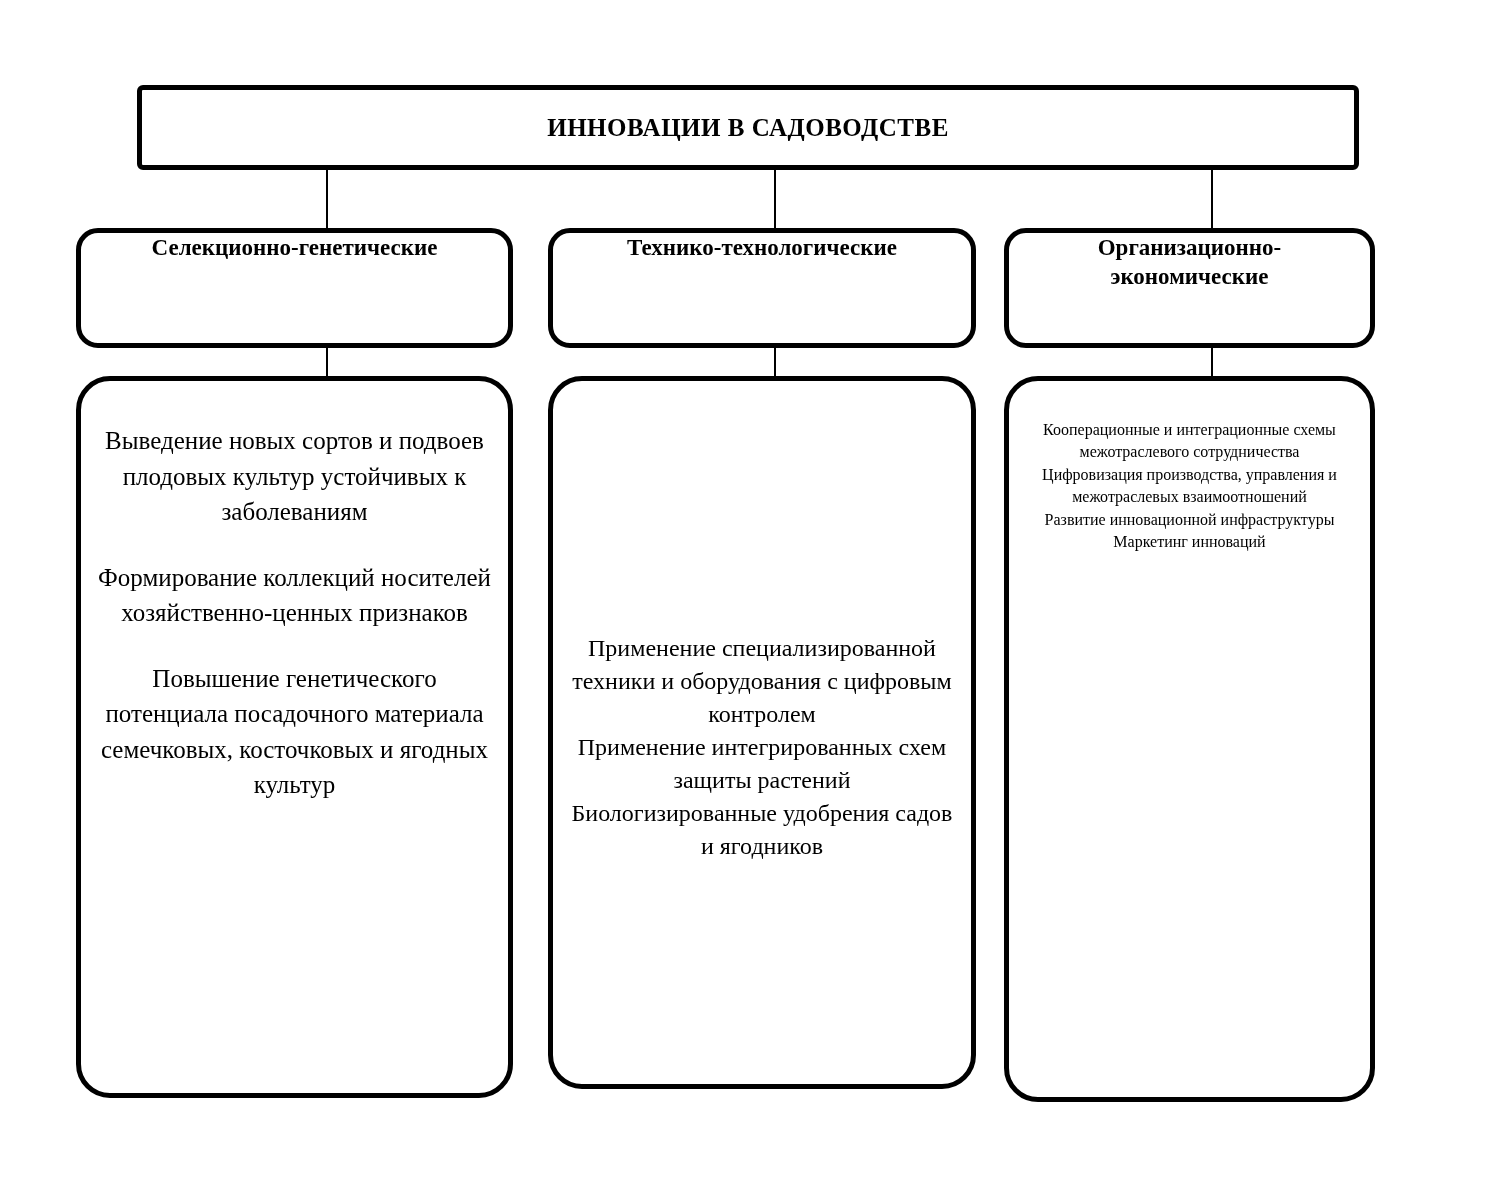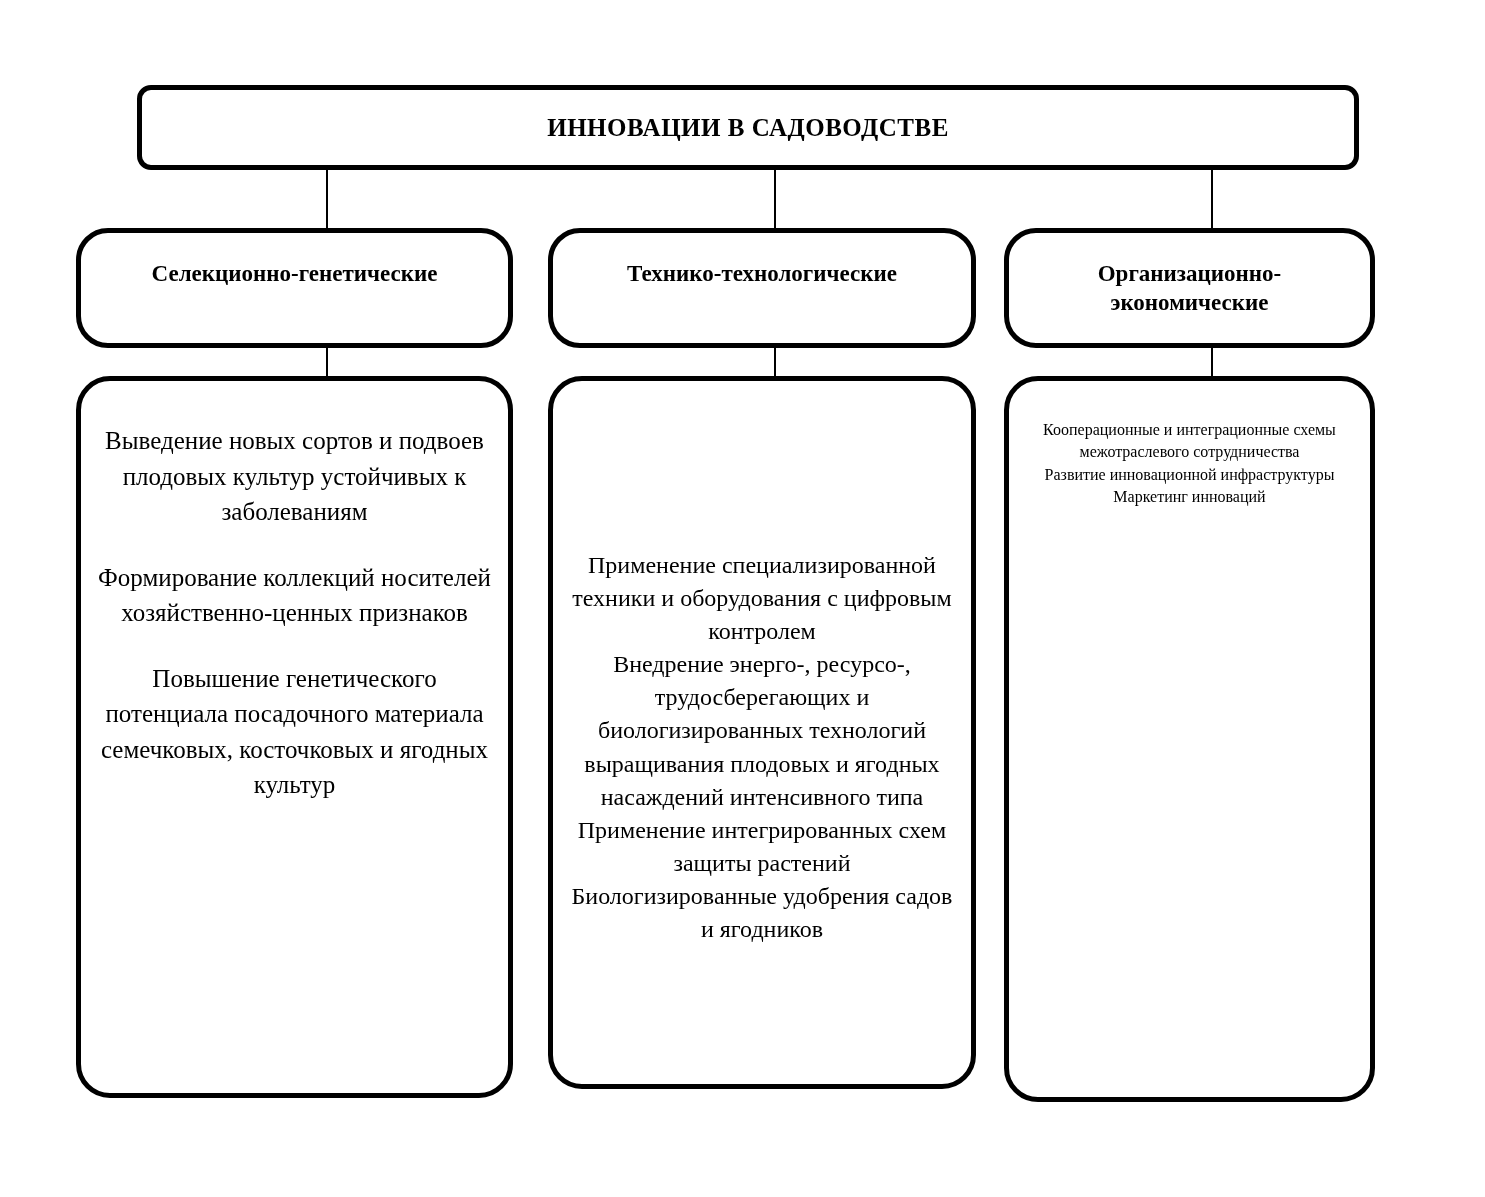--- a/index.html
+++ b/index.html
@@ -32,39 +32,38 @@
     justify-content: center;
   }
 
   
   .title-node {
     left: 137px;
     top: 85px;
     width: 1222px;
     height: 85px;
     align-items: center;
-    border-radius: 14px;
+    border-radius: 6px;
     border-width: 5px;
   }
   .title-node .node-text {
     font-weight: bold;
     font-size: 25px;
     letter-spacing: 0.5px;
     text-align: center;
     line-height: 1.1;
   }
 
   
   .cat-node {
     top: 228px;
     height: 120px;
-    border-radius: 32px;
+    border-radius: 22px;
     border-width: 5px;
     align-items: flex-start;
-    padding-top: 26px;
   }
   .cat-node .node-text {
     font-weight: bold;
     font-size: 23px;
     text-align: center;
     line-height: 1.28;
     width: 94%;
   }
   #cat-1 { left: 76px;   width: 437px; }
   #cat-2 { left: 548px;  width: 428px; }
@@ -146,27 +145,27 @@
     <div class="item-list">
       <div class="item">Выведение новых сортов и подвоев плодовых культур устойчивых к заболеваниям</div>
       <div class="item">Формирование коллекций носителей хозяйственно-ценных признаков</div>
       <div class="item">Повышение генетического потенциала посадочного материала семечковых, косточковых и ягодных культур</div>
     </div>
   </div>
 
   <div class="node content-node" id="content-2">
     <div class="item-list">
       <div class="item">Применение специализированной техники и оборудования с цифровым контролем</div>
-      <div class="item">Внедрение энерго-, ресурсо-, трудосберегающих и биологизированных технологий выращивания плодовых и ягодных насаждений интенсивного типа</div>
       <div class="item">Применение интегрированных схем защиты растений</div>
       <div class="item">Биологизированные удобрения садов и ягодников</div>
     </div>
   </div>
 
   <div class="node content-node" id="content-3">
     <div class="item-list">
       <div class="item">Кооперационные и интеграционные схемы межотраслевого сотрудничества</div>
+      <div class="item">Цифровизация производства, управления и межотраслевых взаимоотношений</div>
       <div class="item">Развитие инновационной инфраструктуры</div>
       <div class="item">Маркетинг инноваций</div>
     </div>
   </div>
 
 </div>
 
 </body></html>

